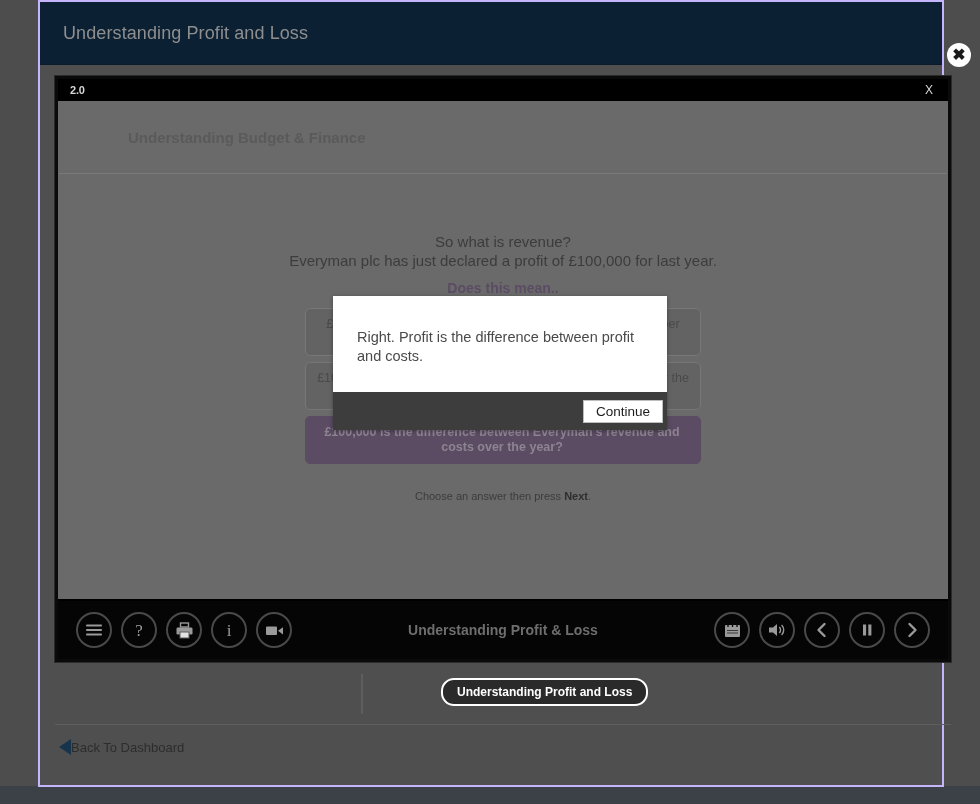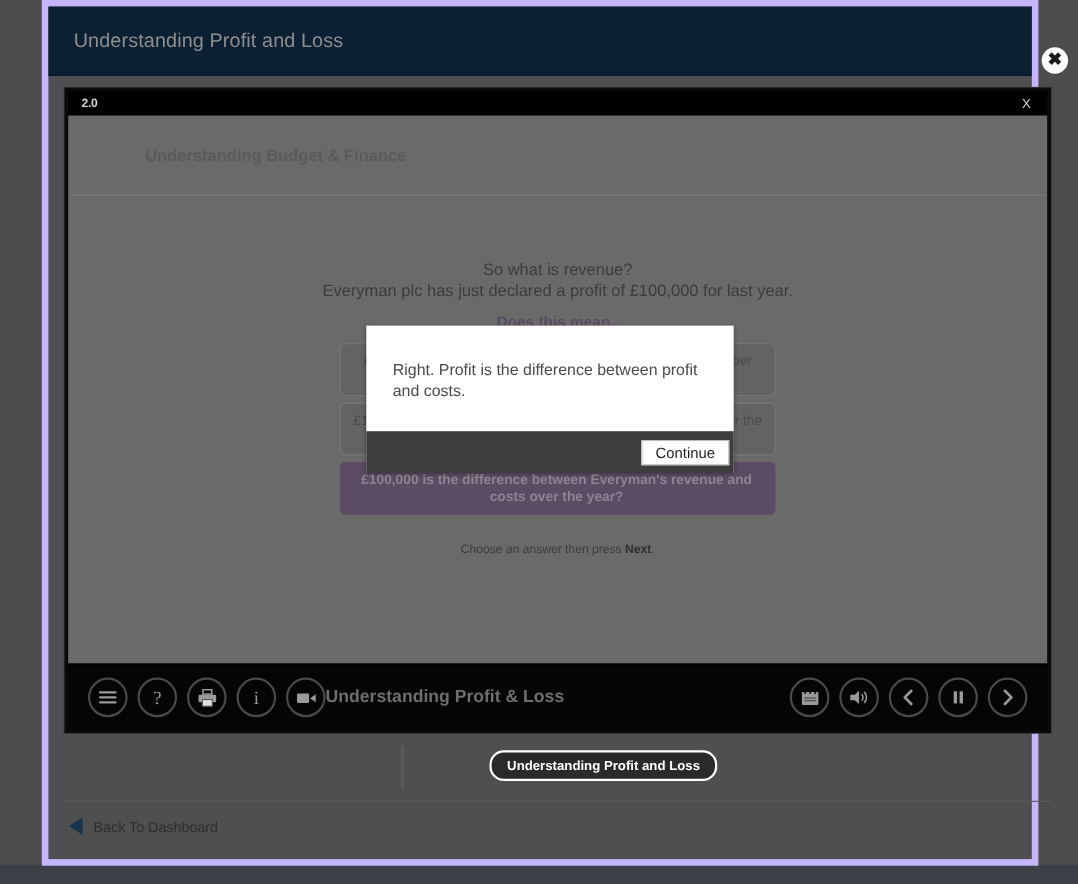--- a/index.html
+++ b/index.html
@@ -22,21 +22,21 @@
   .gutter-left  { position:absolute; left:0;   top:0; width:37px;  height:804px; background:#4d4d4d; }
   .gutter-right { position:absolute; right:0;  top:0; width:37px;  height:804px; background:#4d4d4d; }
   .gutter-bottom{ position:absolute; left:0;   bottom:0; width:980px; height:18px; background:#3b4147; }
 
   
   #shell {
     position: absolute;
     left: 38px; top: 0;
     width: 906px; height: 787px;
     background: #4f4f4f;
-    border: 6px solid #c4b5fd;
+    border: 2px solid #c4b5fd;
   }
 
   
   #page-header {
     height: 63px;
     background: #0c2034;
     display: flex;
     align-items: center;
     padding-left: 23px;
     border-bottom: 1px solid #0a1a2a;
@@ -158,22 +158,23 @@
     width: 100%;
     height: 58px;
     background: #050505;
     display: flex;
     align-items: center;
     padding: 0 18px;
   }
   .tb-group { display: flex; align-items: center; gap: 9px; }
   .tb-title {
     flex: 1;
+    text-align: center;
     color: #6e6e6e;
-    font-size: 16px;
+    font-size: 14px;
     font-weight: bold;
   }
   .cbtn {
     width: 36px; height: 36px;
     border-radius: 50%;
     border: 2px solid #4a4a4a;
     display: flex;
     align-items: center;
     justify-content: center;
     color: #9a9a9a;
@@ -212,21 +213,20 @@
     white-space: nowrap;
   }
   #lower-rule {
     height: 1px;
     background: #5e5e5e;
     margin-top: 2px;
   }
   #back-row {
     display: flex;
     align-items: center;
-    gap: 10px;
     padding: 14px 0 0 4px;
   }
   #back-arrow {
     width: 0; height: 0;
     border-top: 8px solid transparent;
     border-bottom: 8px solid transparent;
     border-right: 12px solid #17344d;
   }
   #back-label {
     color: #2d2d2d;

